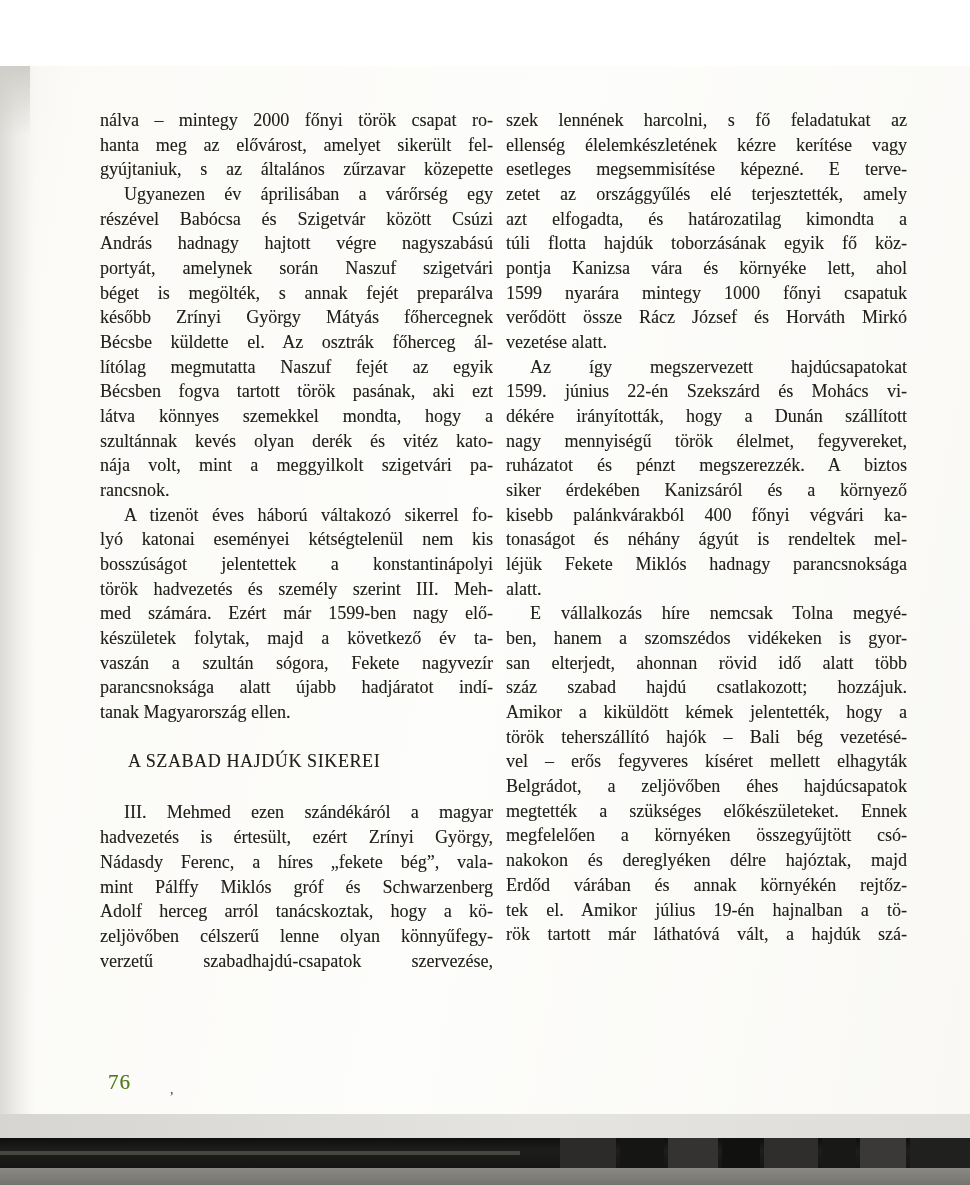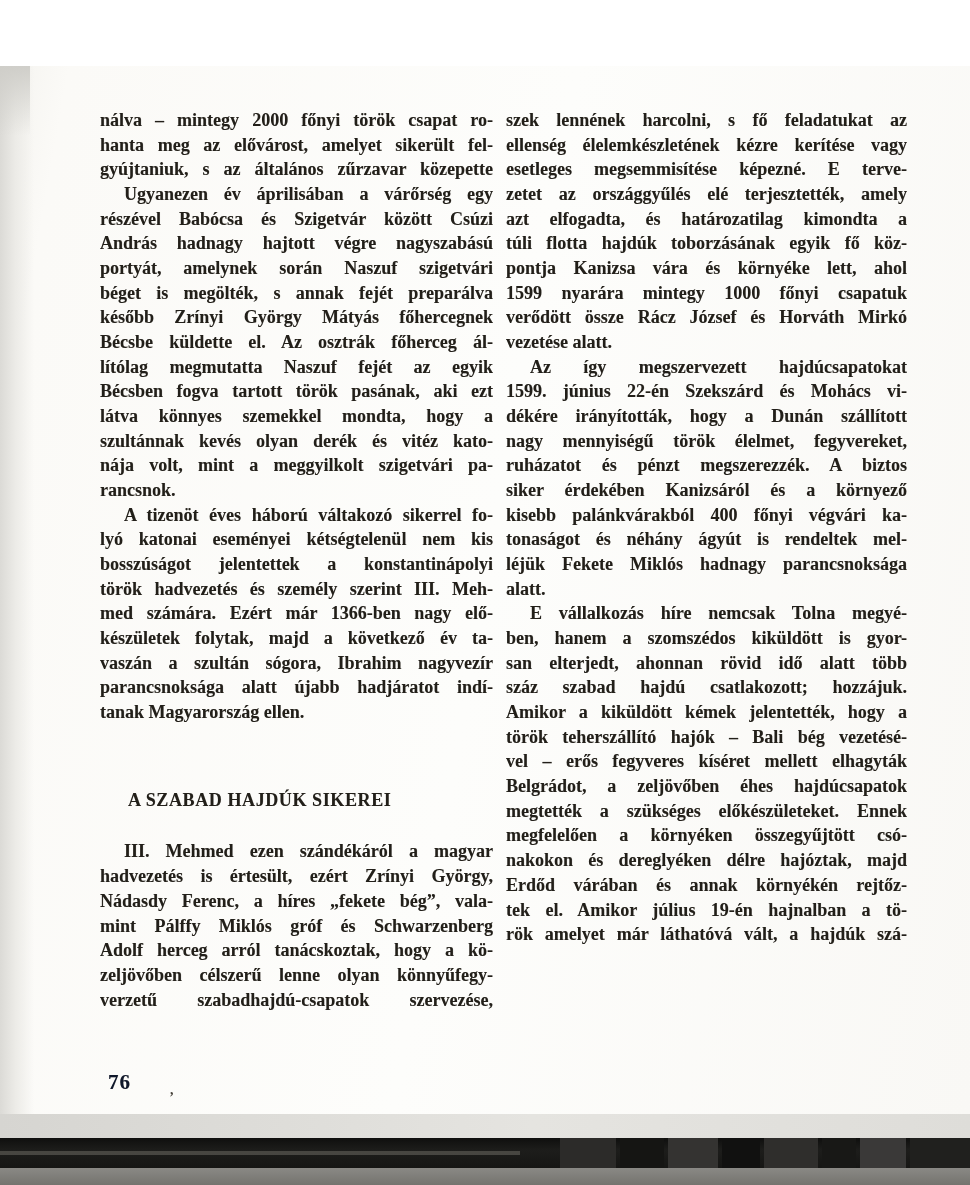--- a/index.html
+++ b/index.html
@@ -1,21 +1,20 @@
 <!DOCTYPE html>
 <html><head>
 <meta charset="utf-8">
 <style>
   html,body{margin:0;padding:0;background:#ffffff;}
   .screen{
     position:relative;width:970px;height:1185px;overflow:hidden;
     background:#ffffff;
     font-family:"Liberation Serif","DejaVu Serif",serif;
     color:#221f19;
-    font-weight:bold;
   }
   .page-photo{
     position:absolute;left:0;top:66px;width:970px;height:1048px;
     background:linear-gradient(100deg,#f4f3ef 0%,#fbfaf7 6%,#fdfdfb 50%,#f9f8f5 100%);
   }
   .top-margin{position:absolute;left:0;top:0;width:970px;height:66px;background:#ffffff;}
   .gutter-shadow{
     position:absolute;left:0;top:66px;width:34px;height:1048px;
     background:linear-gradient(to right,#dbdad6 0%,#ecebe7 45%,rgba(253,253,251,0) 100%);
   }
@@ -32,26 +31,26 @@
   #col-left{left:100px;width:393px;}
   #col-right{left:506px;width:401px;}
   .para{margin:0;}
   .line{
     height:24.68px;overflow:hidden;
     text-align:justify;text-align-last:justify;
   }
   .line.indent{text-indent:24px;}
   .line.last{text-align:left;text-align-last:left;}
   .col-heading{
-    margin:63px 0 27px 0;padding-left:28px;
+    margin:24px 0 27px 0;padding-left:28px;
     font-size:18px;letter-spacing:0.6px;white-space:nowrap;
   }
   .page-number{
     position:absolute;left:108px;top:1070px;
-    font-size:21px;letter-spacing:1px;color:#0f172a;
+    font-size:21px;letter-spacing:1px;color:#4d7c0f;
     text-shadow:0.25px 0.25px 0 rgba(34,30,22,.3);
   }
   .ink-speck{
     position:absolute;left:170px;top:1082px;
     font-size:14px;color:#47423a;
   }
   
   .desk-strip{
     position:absolute;left:0;top:1114px;width:970px;height:24px;
     background:linear-gradient(to right,#d6d5d1,#e5e4e0 55%,#deddd9);
@@ -106,23 +105,23 @@
         <div class="line">látva könnyes szemekkel mondta, hogy a</div>
         <div class="line">szultánnak kevés olyan derék és vitéz kato-</div>
         <div class="line">nája volt, mint a meggyilkolt szigetvári pa-</div>
         <div class="line last">rancsnok.</div>
       </div>
       <div class="para">
         <div class="line indent">A tizenöt éves háború váltakozó sikerrel fo-</div>
         <div class="line">lyó katonai eseményei kétségtelenül nem kis</div>
         <div class="line">bosszúságot jelentettek a konstantinápolyi</div>
         <div class="line">török hadvezetés és személy szerint III. Meh-</div>
-        <div class="line">med számára. Ezért már 1366-ben nagy elő-</div>
+        <div class="line">med számára. Ezért már 1599-ben nagy elő-</div>
         <div class="line">készületek folytak, majd a következő év ta-</div>
-        <div class="line">vaszán a szultán sógora, Ibrahim nagyvezír</div>
+        <div class="line">vaszán a szultán sógora, Fekete nagyvezír</div>
         <div class="line">parancsnoksága alatt újabb hadjáratot indí-</div>
         <div class="line last">tanak Magyarország ellen.</div>
       </div>
       <div class="col-heading">A SZABAD HAJDÚK SIKEREI</div>
       <div class="para">
         <div class="line indent">III. Mehmed ezen szándékáról a magyar</div>
         <div class="line">hadvezetés is értesült, ezért Zrínyi György,</div>
         <div class="line">Nádasdy Ferenc, a híres „fekete bég”, vala-</div>
         <div class="line">mint Pálffy Miklós gróf és Schwarzenberg</div>
         <div class="line">Adolf herceg arról tanácskoztak, hogy a kö-</div>
@@ -150,33 +149,33 @@
         <div class="line">nagy mennyiségű török élelmet, fegyvereket,</div>
         <div class="line">ruházatot és pénzt megszerezzék. A biztos</div>
         <div class="line">siker érdekében Kanizsáról és a környező</div>
         <div class="line">kisebb palánkvárakból 400 főnyi végvári ka-</div>
         <div class="line">tonaságot és néhány ágyút is rendeltek mel-</div>
         <div class="line">léjük Fekete Miklós hadnagy parancsnoksága</div>
         <div class="line last">alatt.</div>
       </div>
       <div class="para">
         <div class="line indent">E vállalkozás híre nemcsak Tolna megyé-</div>
-        <div class="line">ben, hanem a szomszédos kiküldött is gyor-</div>
+        <div class="line">ben, hanem a szomszédos vidékeken is gyor-</div>
         <div class="line">san elterjedt, ahonnan rövid idő alatt több</div>
         <div class="line">száz szabad hajdú csatlakozott; hozzájuk.</div>
         <div class="line">Amikor a kiküldött kémek jelentették, hogy a</div>
         <div class="line">török teherszállító hajók – Bali bég vezetésé-</div>
         <div class="line">vel – erős fegyveres kíséret mellett elhagyták</div>
         <div class="line">Belgrádot, a zeljövőben éhes hajdúcsapatok</div>
         <div class="line">megtették a szükséges előkészületeket. Ennek</div>
         <div class="line">megfelelően a környéken összegyűjtött csó-</div>
         <div class="line">nakokon és dereglyéken délre hajóztak, majd</div>
         <div class="line">Erdőd várában és annak környékén rejtőz-</div>
         <div class="line">tek el. Amikor július 19-én hajnalban a tö-</div>
-        <div class="line">rök amelyet már láthatóvá vált, a hajdúk szá-</div>
+        <div class="line">rök tartott már láthatóvá vált, a hajdúk szá-</div>
       </div>
     </div>
 
   <div class="page-number">76</div>
   <div class="ink-speck">,</div>
 
   <div class="desk-strip"></div>
   <div class="edge-band">
     <div class="edge-shine"></div>
     <div class="edge-seg seg1"></div>

